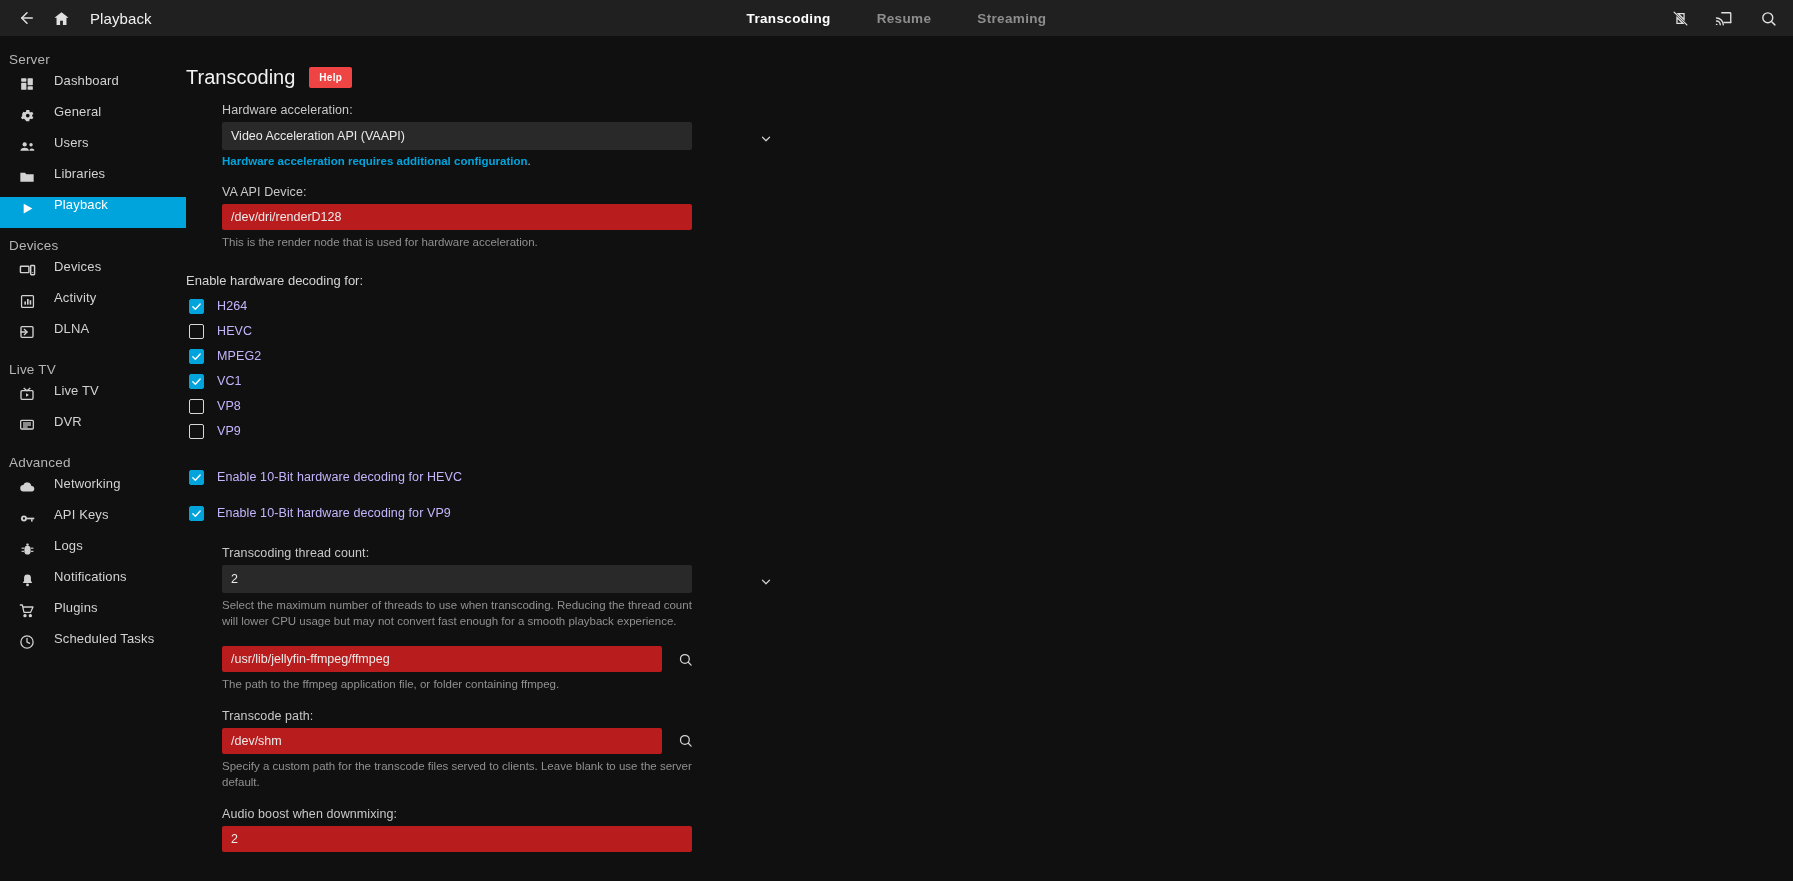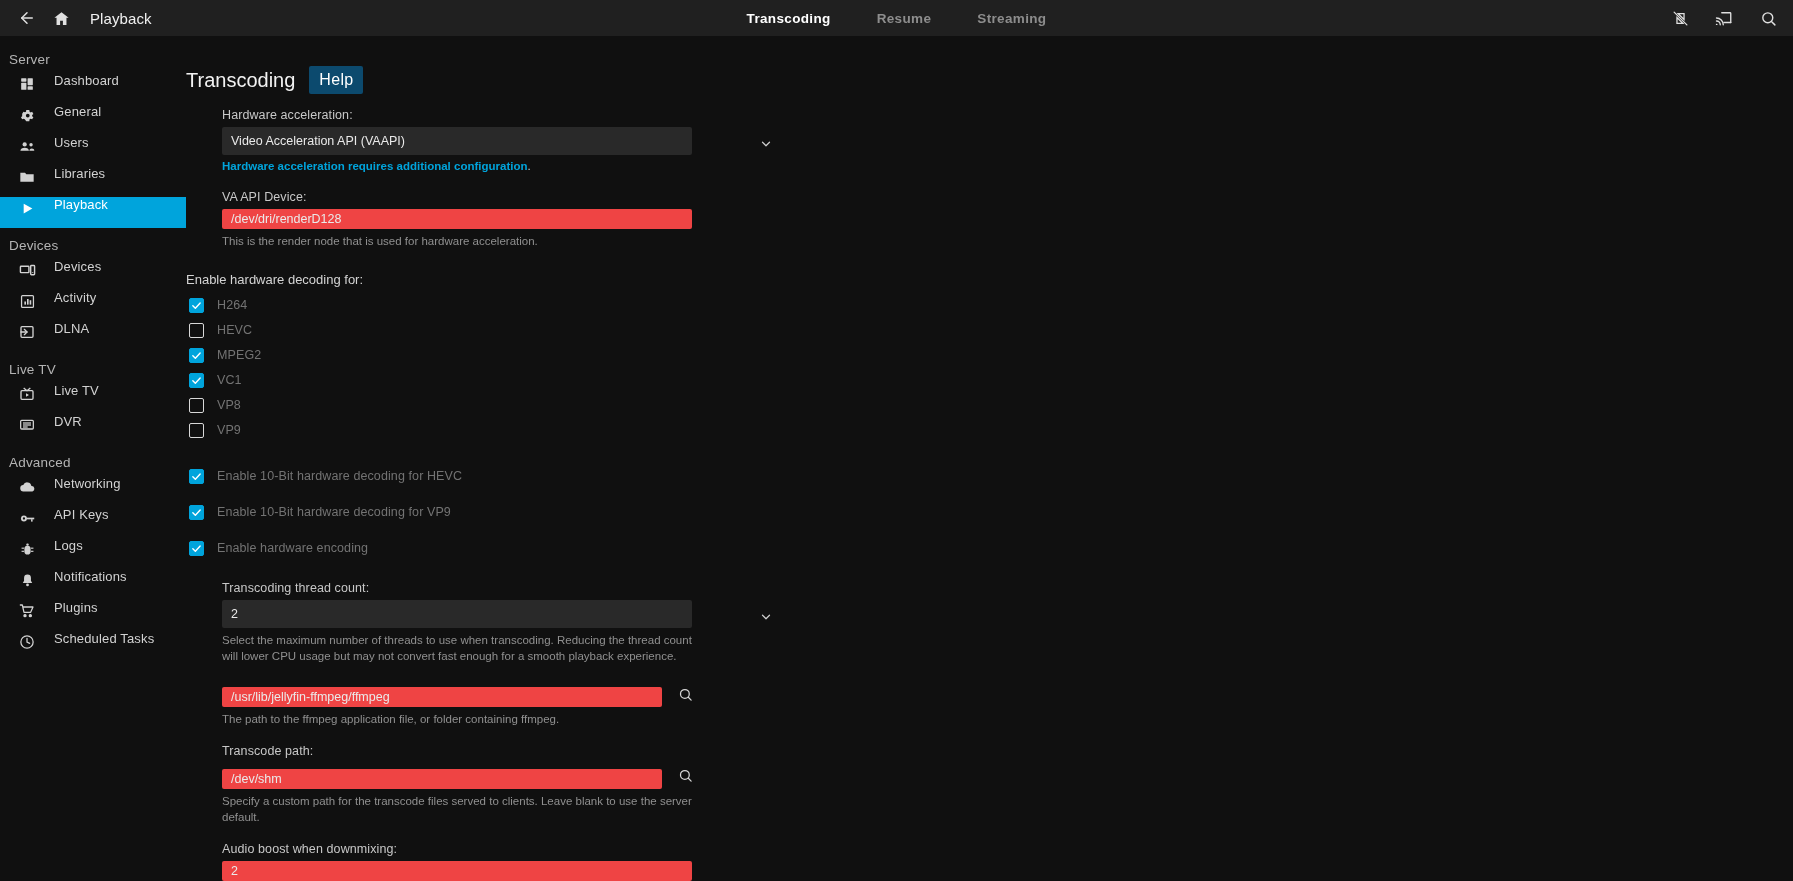--- a/index.html
+++ b/index.html
@@ -80,22 +80,22 @@
     padding: 0;
   }
   .content { width: 536px; margin-left: 0px; padding-left: 0px; }
 
   .page-title-row {
     display: flex; align-items: center; gap: 14px;
     padding-top: 30px; padding-bottom: 14px;
   }
   .page-title { font-size: 20px; color: #f2f2f2; font-weight: normal; }
   .help-btn {
-    background: #0c4a6e; color: #fff;
-    font-size: 16px; font-weight: normal;
+    background: #ef4444; color: #fff;
+    font-size: 10px; font-weight: bold;
     padding: 5px 10px; border: none; border-radius: 2px;
     cursor: pointer; letter-spacing: .3px;
   }
 
   .field-label {
     font-size: 12.5px; color: #c8c8c8;
     margin-bottom: 5px; letter-spacing: .1px;
   }
   .field-desc {
     font-size: 11.5px; color: #909090;
@@ -114,22 +114,22 @@
     font-size: 12.5px; font-family: inherit;
     padding: 0 28px 0 9px;
     appearance: none; -webkit-appearance: none;
     cursor: pointer;
   }
   .chev {
     position: absolute; right: 8px; top: 9px;
     pointer-events: none; color: #cfcfcf;
   }
   .text-box {
-    width: 470px; height: 20px;
-    background: #ef4444; color: #eaeaea;
+    width: 470px; height: 26px;
+    background: #b91c1c; color: #eaeaea;
     border: none; border-radius: 2px;
     font-size: 12.5px; font-family: inherit;
     padding: 0 9px;
   }
   .text-box.with-btn { width: 440px; }
   .input-row { display: flex; align-items: flex-end; gap: 10px; }
   .search-btn {
     width: 26px; height: 26px;
     display: flex; align-items: center; justify-content: center;
     background: transparent; border: none;
@@ -146,21 +146,21 @@
   }
   .cb-row.spaced { margin-top: 11px; }
   .cb {
     width: 15px; height: 15px; flex: 0 0 15px;
     border-radius: 2px; margin-left: 3px; margin-right: 13px;
     display: flex; align-items: center; justify-content: center;
     position: relative;
   }
   .cb.off { border: 1.6px solid #d8d8d8; background: transparent; }
   .cb.on  { background: #00a4dc; border: 1.6px solid #00a4dc; }
-  .cb-label { font-size: 12.5px; color: #737373; letter-spacing: .1px; }
+  .cb-label { font-size: 12.5px; color: #c4b5fd; letter-spacing: .1px; }
   .check-glyph { display: block; }
 </style>
 </head>
 <body>
 
 <div class="topbar">
   <div class="topbar-left">
     <div class="icon-btn">
       <svg width="18" height="18" viewBox="0 0 24 24" fill="none" stroke="currentColor" stroke-width="2" stroke-linecap="round" stroke-linejoin="round">
         <line x1="19" y1="12" x2="5" y2="12"></line>
@@ -482,28 +482,20 @@
 
     <div class="cb-row spaced">
       <span class="cb on">
         <svg class="check-glyph" width="11" height="11" viewBox="0 0 24 24" fill="none" stroke="#ffffff" stroke-width="3" stroke-linecap="round" stroke-linejoin="round">
             <polyline points="4 12.5 9.5 18 20 6.5"></polyline>
           </svg>
       </span>
       <span class="cb-label">Enable 10-Bit hardware decoding for VP9</span>
     </div>
 
-    <div class="cb-row spaced">
-      <span class="cb on">
-        <svg class="check-glyph" width="11" height="11" viewBox="0 0 24 24" fill="none" stroke="#ffffff" stroke-width="3" stroke-linecap="round" stroke-linejoin="round">
-            <polyline points="4 12.5 9.5 18 20 6.5"></polyline>
-          </svg>
-      </span>
-      <span class="cb-label">Enable hardware encoding</span>
-    </div>
 
     <div class="block" style="margin-top:20px;">
       <div class="field-label">Transcoding thread count:</div>
       <div class="select-wrap">
         <select class="select-box">
           <option>2</option>
         </select>
         <span class="chev">
           <svg width="12" height="12" viewBox="0 0 24 24" fill="none" stroke="currentColor" stroke-width="2.4" stroke-linecap="round" stroke-linejoin="round">
               <polyline points="5 8.5 12 15.5 19 8.5"></polyline>

